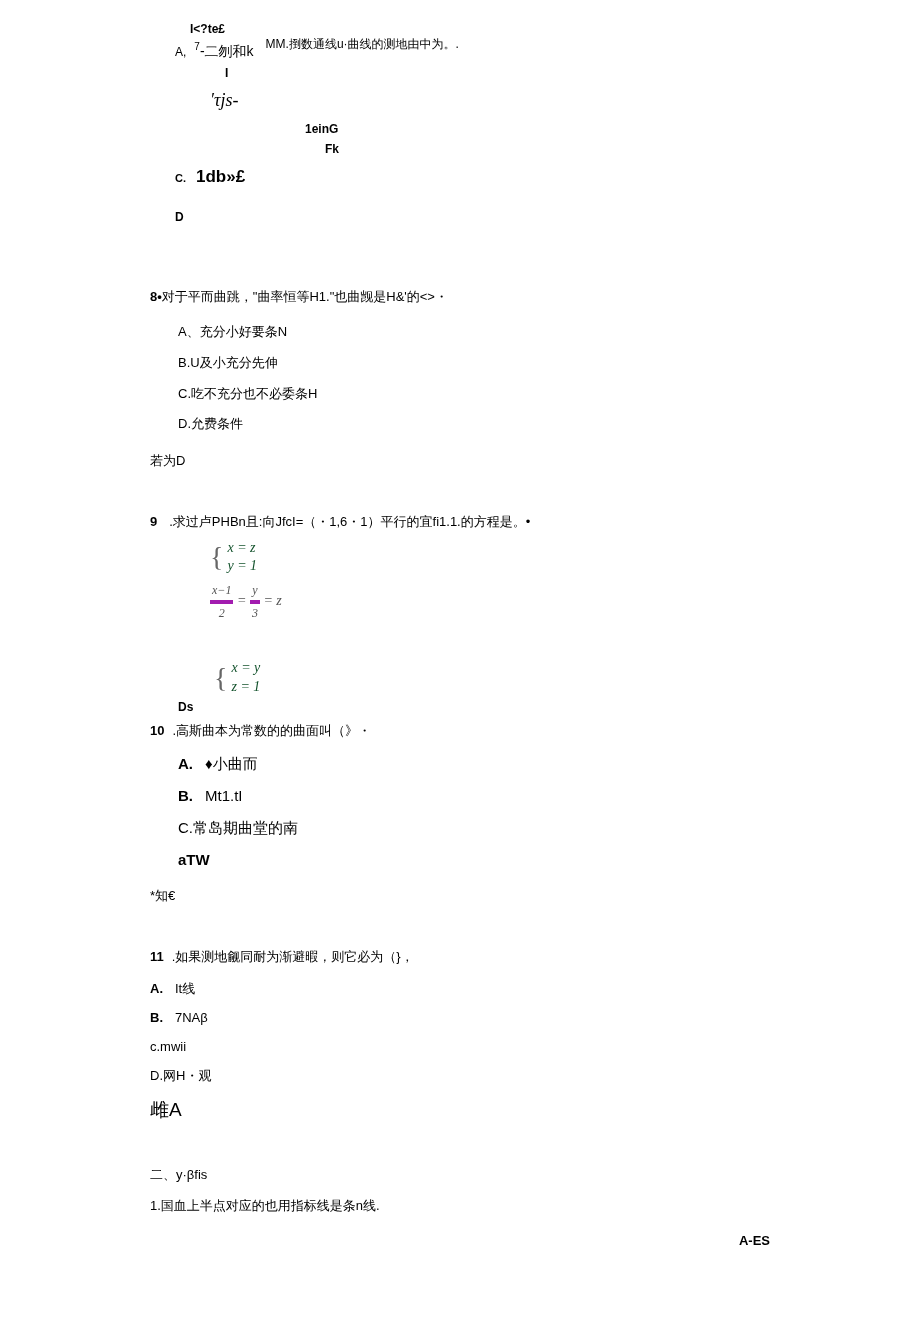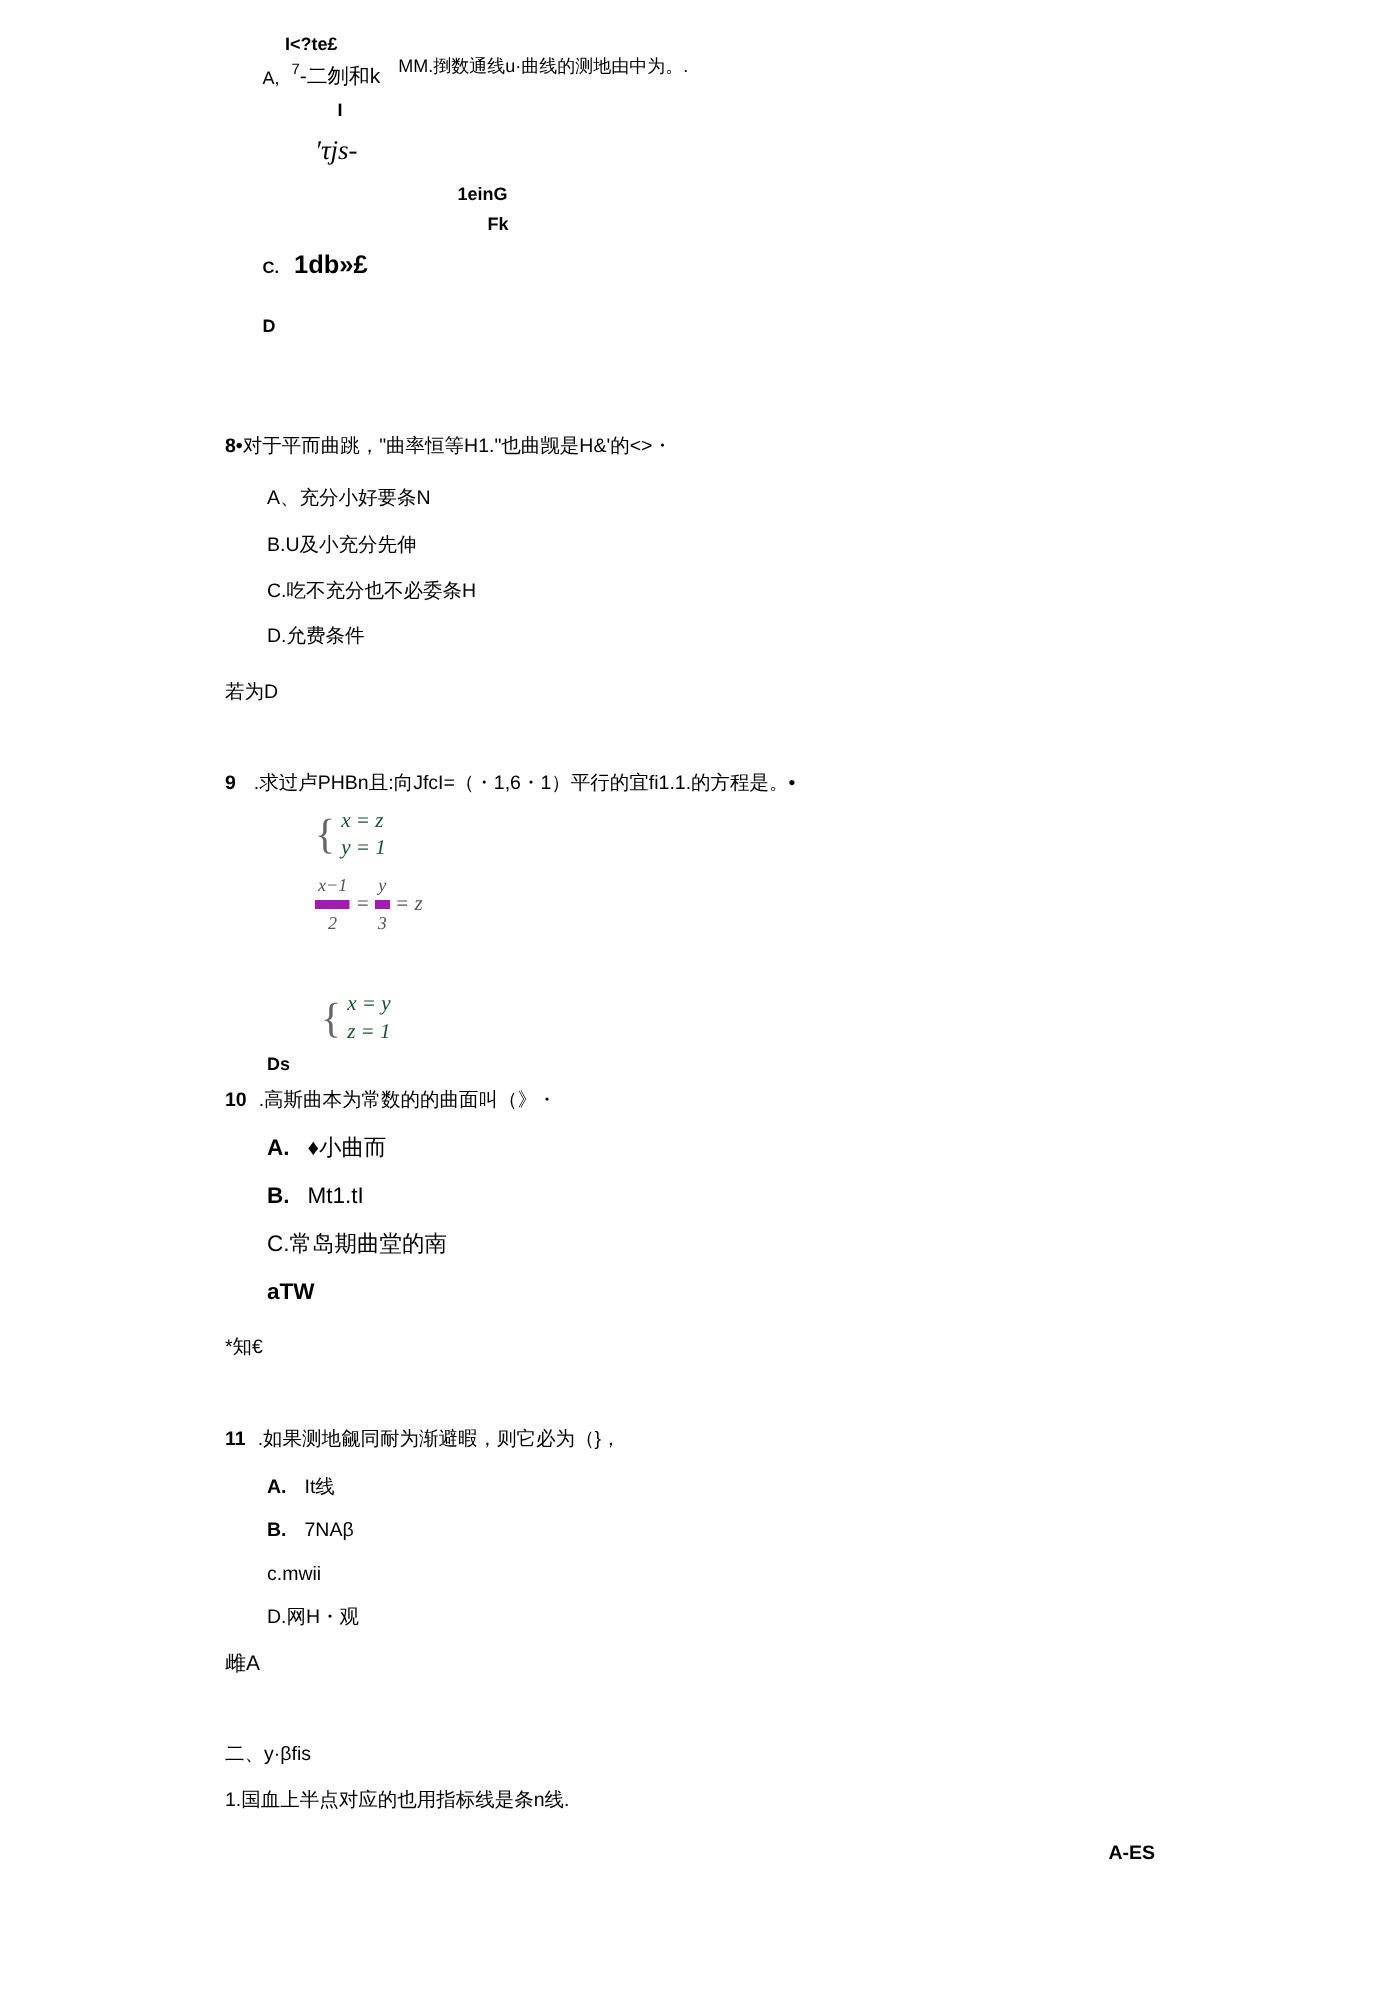--- a/index.html
+++ b/index.html
@@ -35,38 +35,38 @@
     .answer { margin-top: 16px; font-size: 13px; }
 
     .q9-stem { margin-top: 40px; font-size: 13px; }
     .q9-stem .num { font-weight: bold; margin-right: 12px; }
     .math-block { margin-left: 60px; margin-top: 6px; }
     .math-brace { display: flex; align-items: center; }
     .brace-left { font-size: 28px; font-family: serif; color: #666; line-height: 0.9; margin-right: 4px; }
     .brace-body { font-family: serif; font-style: italic; font-size: 14px; color: #14532d; line-height: 1.3; }
     .frac-line { font-family: serif; font-style: italic; font-size: 14px; color: #555; margin-top: 6px; margin-left: 60px; }
     .frac { display: inline-block; text-align: center; vertical-align: middle; font-style: italic; }
-    .frac .num2 { display: block; border-bottom: 6px solid #a21caf; padding: 0 2px; font-size: 12px; }
+    .frac .num2 { display: block; border-bottom: 4px solid #a21caf; padding: 0 2px; font-size: 12px; }
     .frac .den { display: block; padding: 0 2px; font-size: 12px; }
     .math-block2 { margin-left: 64px; margin-top: 36px; }
     .ds-label { margin-left: 28px; font-weight: bold; font-size: 12px; margin-top: 2px; }
 
     .q10-stem { margin-top: 4px; font-size: 13px; }
     .q10-stem .num { font-weight: bold; margin-right: 8px; }
     .q10-opts { margin-left: 28px; margin-top: 10px; }
     .q10-opt { margin-bottom: 8px; font-size: 15px; }
     .q10-opt .lblb { font-weight: bold; margin-right: 12px; }
     .q10-ans { margin-top: 14px; font-size: 13px; }
 
     .q11-stem { margin-top: 40px; font-size: 13px; }
     .q11-stem .num { font-weight: bold; margin-right: 8px; text-align: center; }
-    .q11-opts { margin-left: 28px; margin-top: 12px; }
+    .q11-opts { margin-top: 12px; }
     .q11-opt { margin-bottom: 8px; font-size: 13px; }
     .q11-opt .lblb { font-weight: bold; margin-right: 12px; }
-    .q11-ans { font-size: 14px; }
+    .q11-ans { font-size: 19px; }
 
     .section2 { margin-top: 40px; font-size: 13px; }
     .s2-item { margin-top: 10px; font-size: 13px; }
     .s2-sub { margin-left: 28px; margin-top: 14px; font-size: 13px; font-weight: bold; text-align: right; }
   </style>
 </head>
 <body>
 
 <div class="q7-container">
   <div class="q7-top">I&lt;?te£</div>

